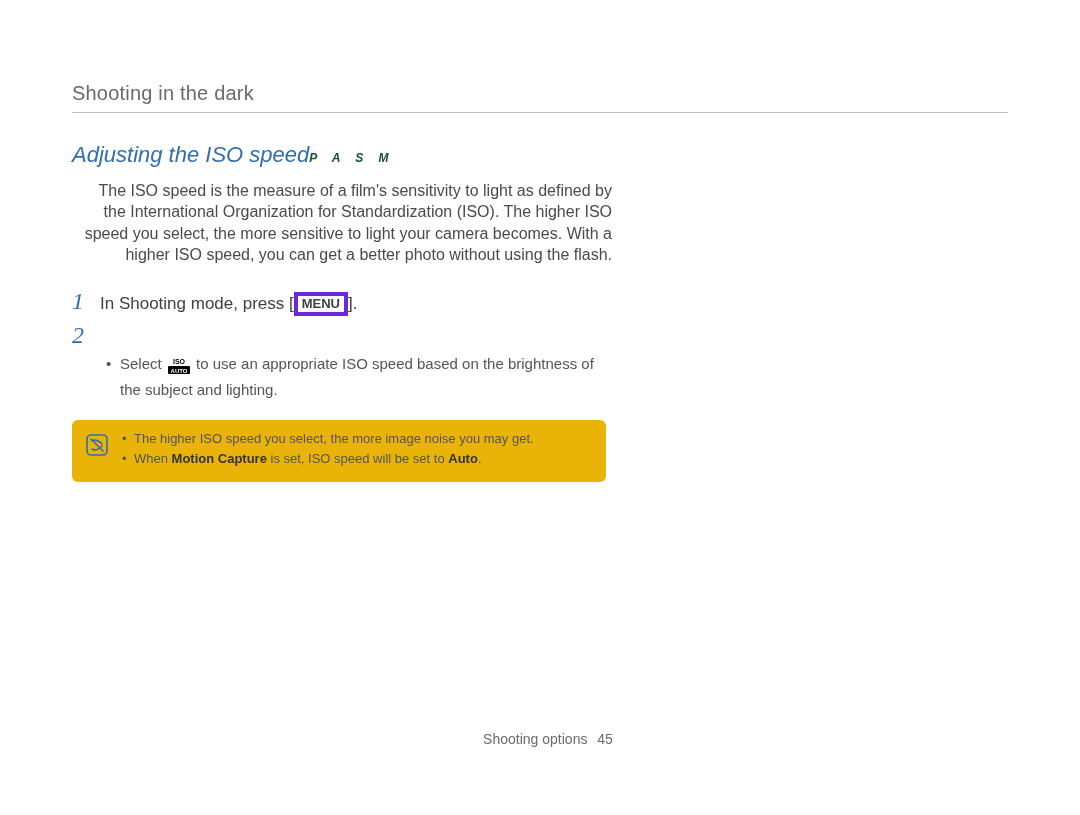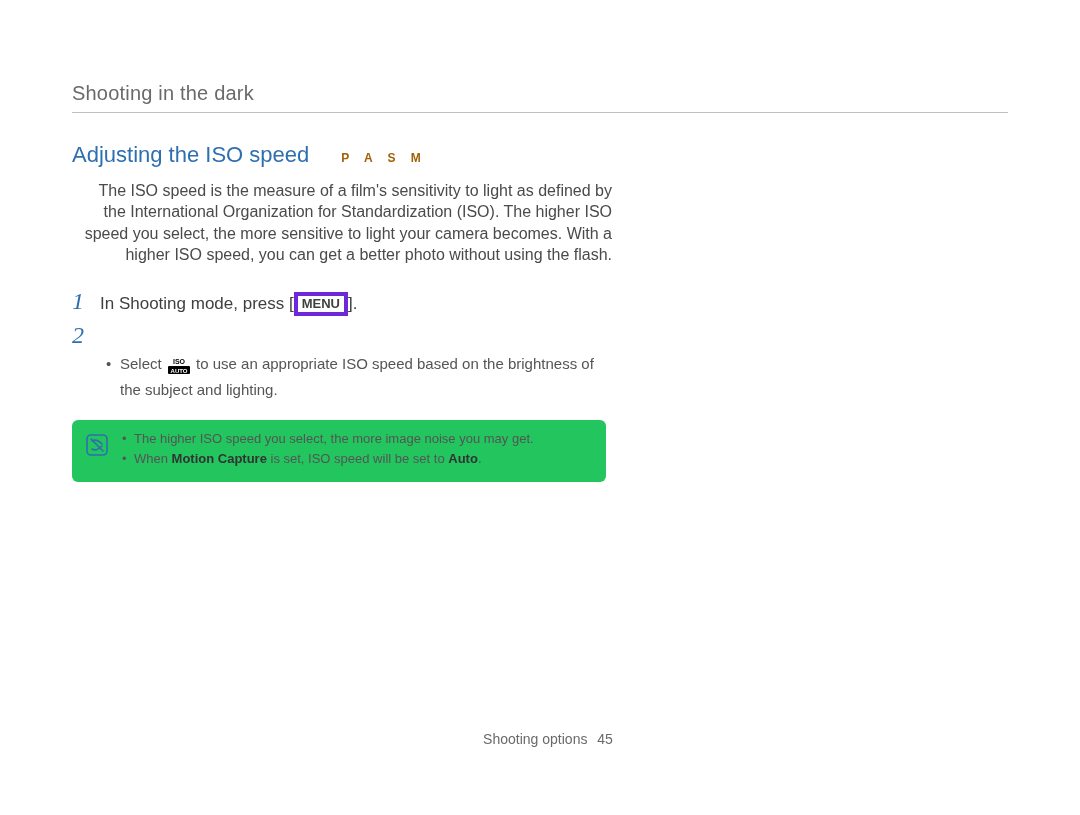--- a/index.html
+++ b/index.html
@@ -30,32 +30,33 @@
     border-top: 1px solid #bfbfbf;
     margin-top: 2px;
     margin-bottom: 28px;
   }
   .content-col {
     width: 540px;
   }
   .section-title-line {
     display: flex;
     align-items: baseline;
-    gap: 32px;
+    gap: 0;
     margin-bottom: 10px;
+    font-style: italic;
   }
   .section-title {
     font-size: 22px;
     color: #2f6fb0;
     font-weight: 400;
   }
   .mode-icons {
     font-size: 12px;
     letter-spacing: 6px;
-    color: #a16207;
+    color: #14532d;
     font-weight: 700;
   }
   .body-text {
     font-size: 16px;
     color: #4a4a4a;
     line-height: 1.35;
     font-weight: 300;
     text-align: right;
   }
   .steps {
@@ -111,21 +112,21 @@
     left: 0;
     top: 0;
   }
   .iso-auto-icon {
     display: inline-block;
     vertical-align: -5px;
     margin: 0 2px;
   }
   .note-box {
     margin-top: 20px;
-    background: #22c55e;
+    background: #eab308;
     border-radius: 6px;
     padding: 10px 14px 12px 14px;
     display: flex;
     gap: 14px;
     align-items: flex-start;
     width: 534px;
   }
   .note-icon {
     flex: 0 0 auto;
     margin-top: 4px;

